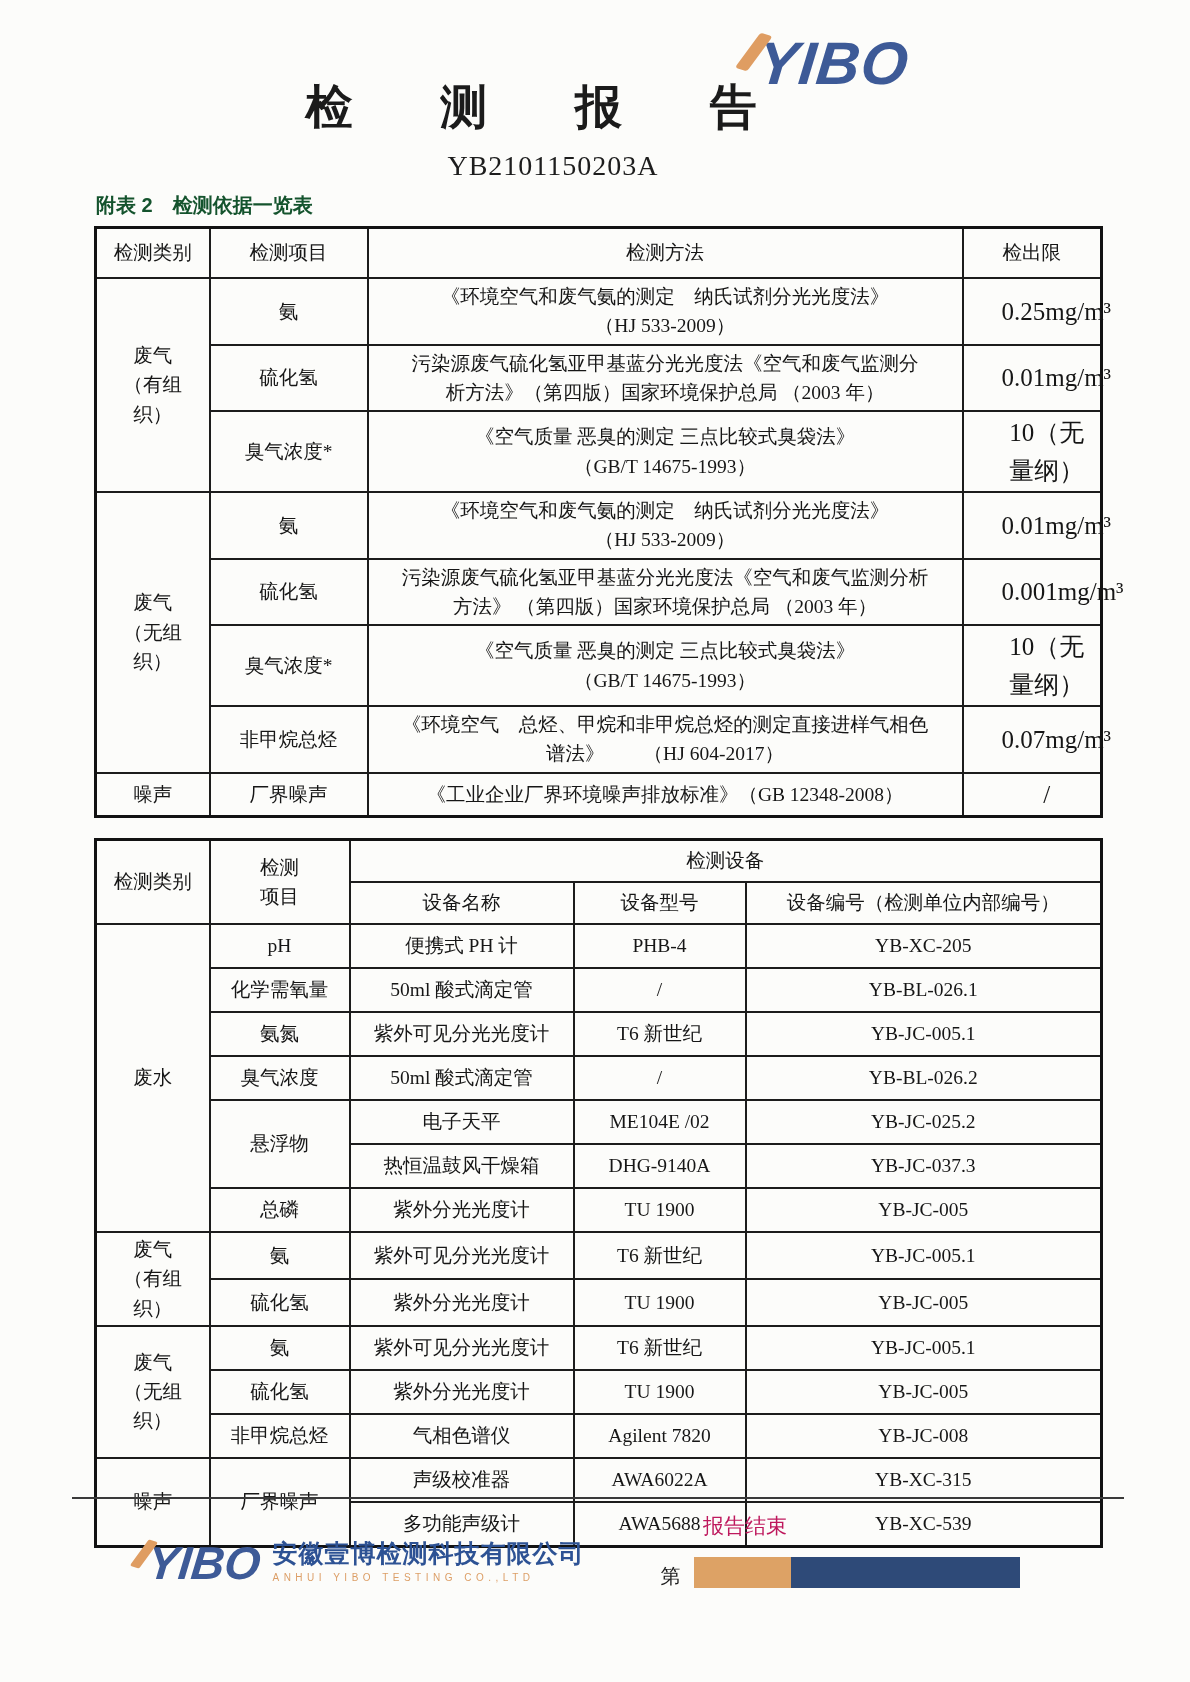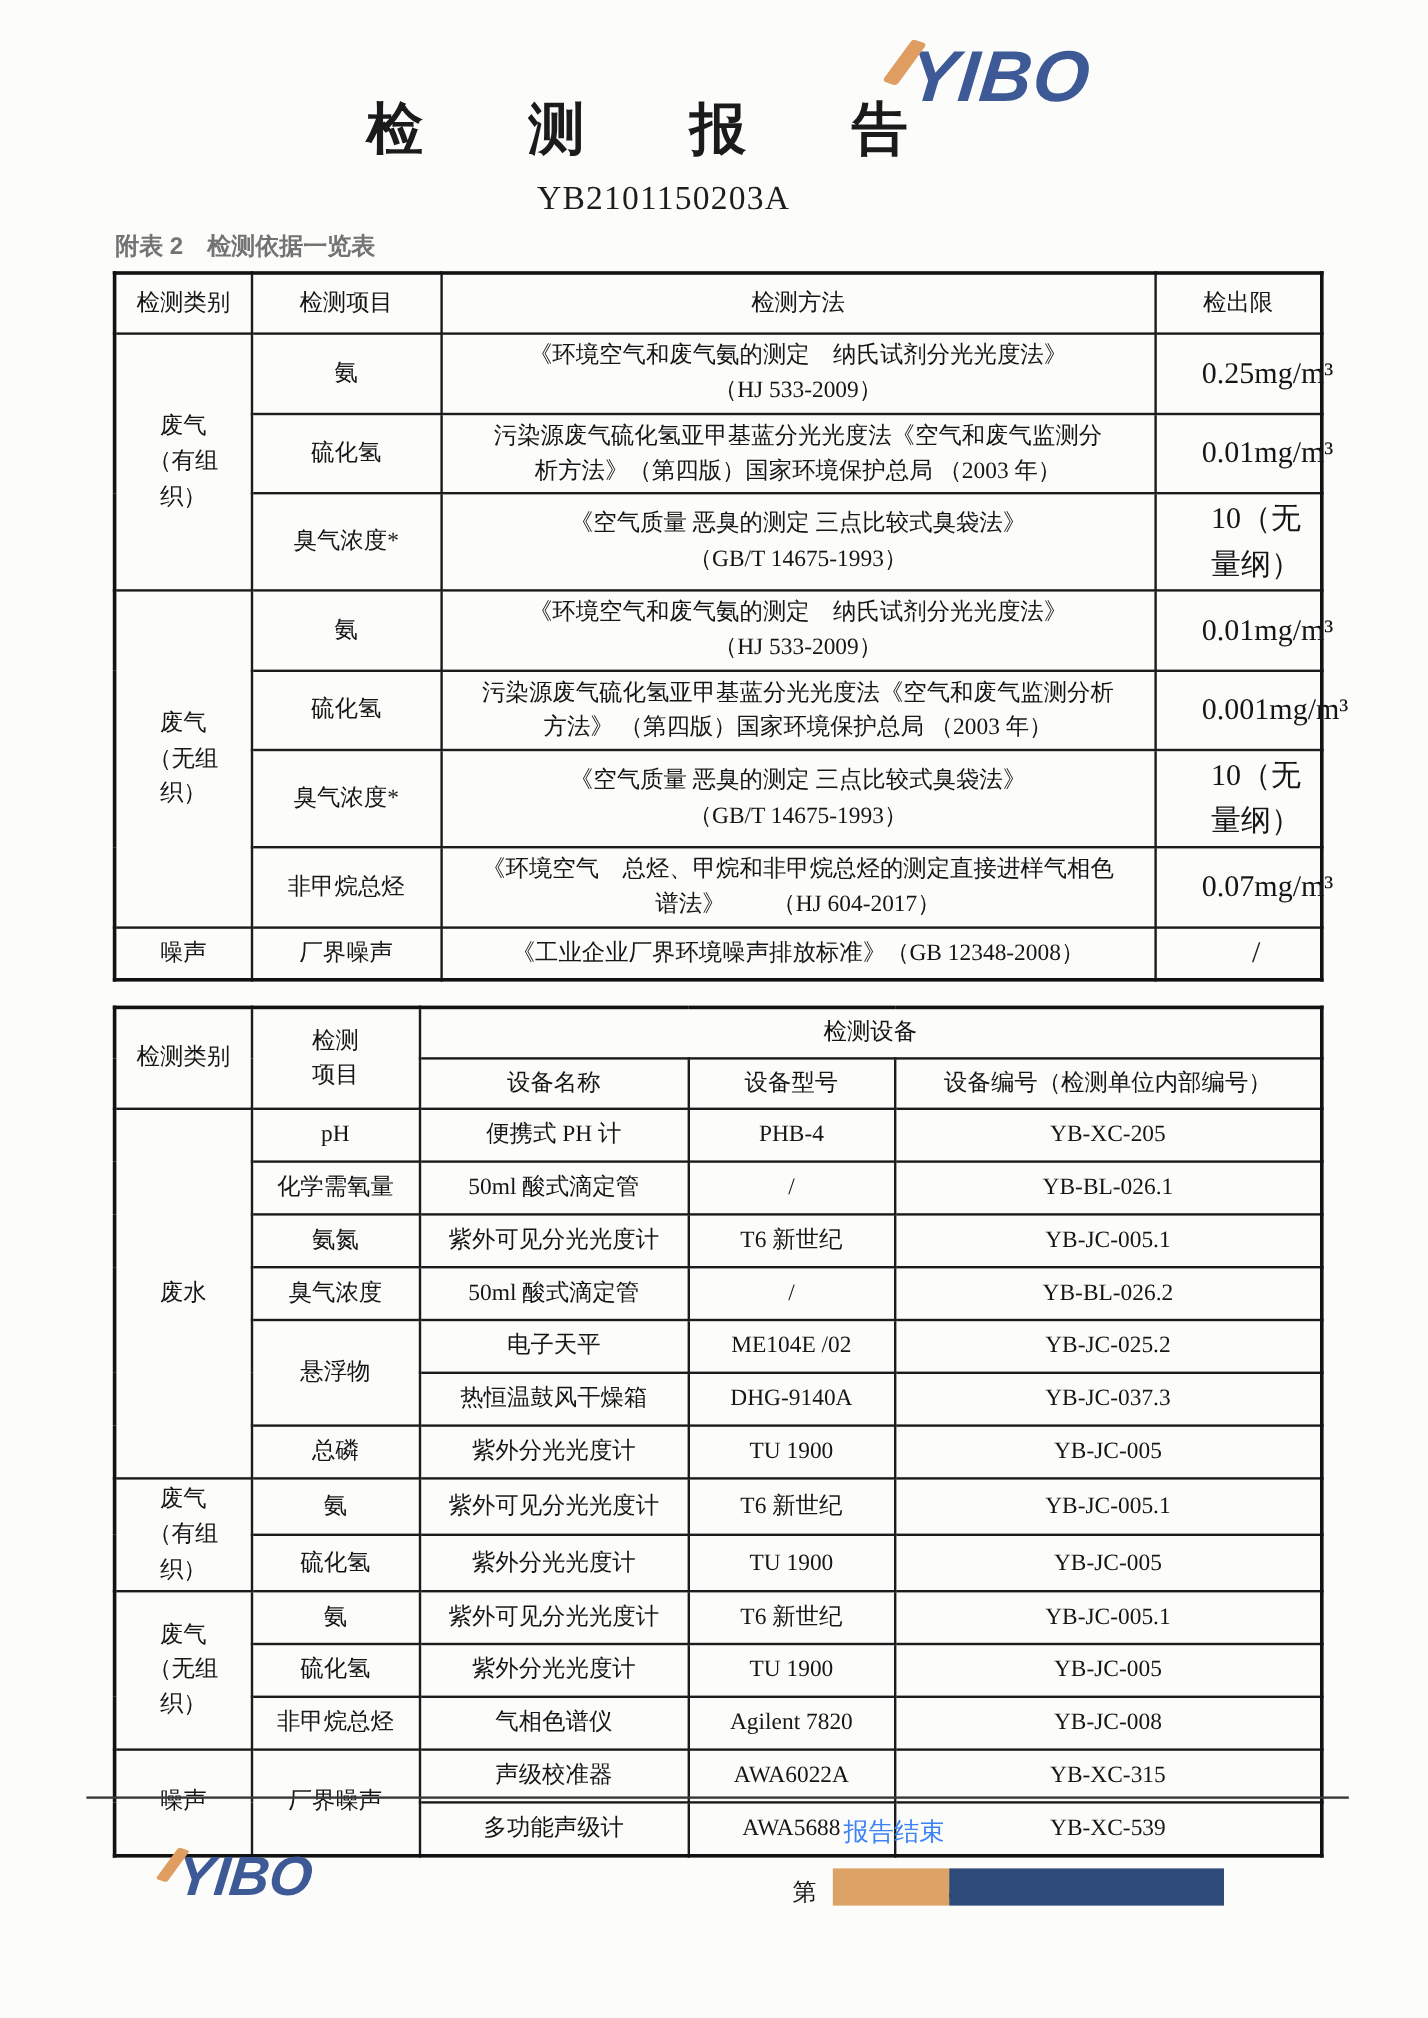--- a/index.html
+++ b/index.html
@@ -42,21 +42,21 @@
     position:absolute;top:150px;left:0;width:1190px;
     text-align:center;
     transform:translateX(-42px);
     font-size:28px;letter-spacing:1px;
     color:#1d1d1d;
   }
   
   .content{position:absolute;top:192px;left:94px;width:1006px;}
   .tbl-caption{
     font-family:"Liberation Sans","DejaVu Sans",sans-serif;
-    font-size:20px;font-weight:700;color:#737373;
+    font-size:20px;font-weight:700;color:#14532d;
     margin:0 0 7px 2px;
   }
   table{
     border-collapse:collapse;
     width:1006px;
     table-layout:fixed;
     font-size:19.5px;
   }
   table{border:3px solid #121212;}
   td{
@@ -75,21 +75,21 @@
   #t3 tr.hdr2 td{height:36px;}
   #t3 tr.body td{height:38px;}
   
   .footer-rule{
     position:absolute;left:72px;top:1497px;
     width:1052px;height:0;
     border-top:2.5px solid #3a3a3a;
   }
   .footer-end{
     position:absolute;left:630px;top:1512px;width:230px;
-    text-align:center;font-size:21px;color:#3b82f6;
+    text-align:center;font-size:21px;color:#be185d;
   }
   .footer-page{
     position:absolute;left:630px;top:1563px;width:230px;
     text-align:center;font-size:20px;color:#1a1a1a;
     letter-spacing:4px;
   }
   .footer-brand{
     position:absolute;left:148px;top:1540px;
     display:flex;align-items:flex-start;
   }
@@ -340,18 +340,22 @@
 
   <div class="footer-rule"></div>
   <div class="footer-end">报告结束</div>
   <div class="footer-page">第 5 页 共 5 页</div>
 
   <div class="footer-brand">
     <div class="footer-logo">
       <span class="accent"></span>
       <span>YIBO</span>
     </div>
+    <div class="company-stack">
+      <span class="company-cn">安徽壹博检测科技有限公司</span>
+      <span class="company-en">ANHUI YIBO TESTING CO.,LTD</span>
+    </div>
   </div>
 
   <div class="bar bar-orange"></div>
   <div class="bar bar-blue"></div>
 
 </div>
 
 </body></html>

